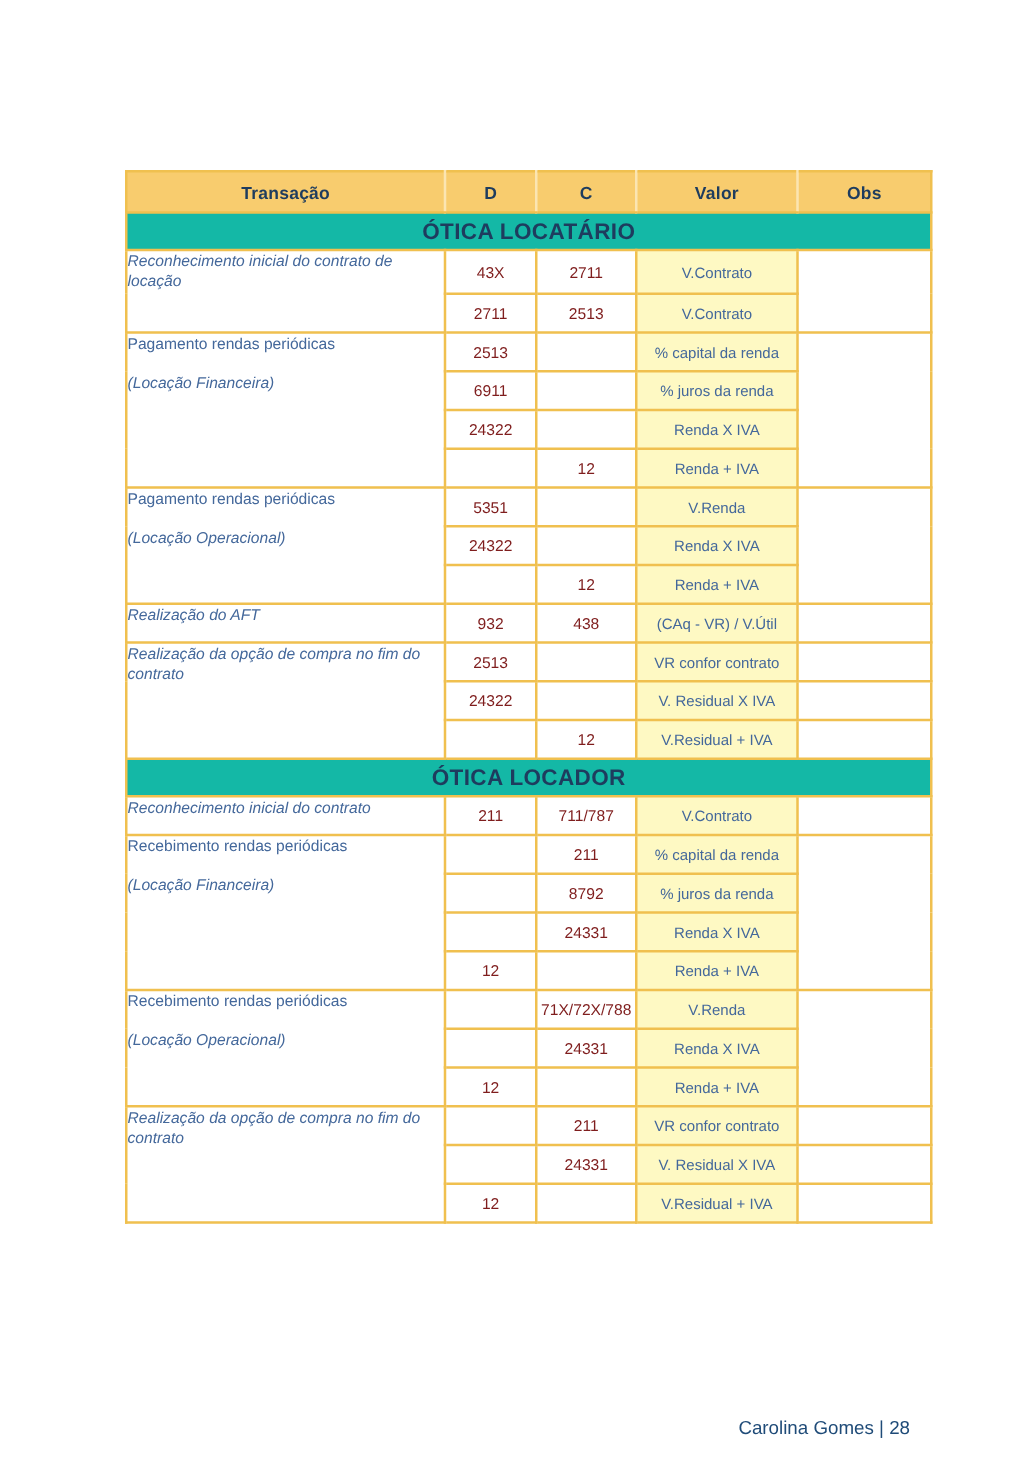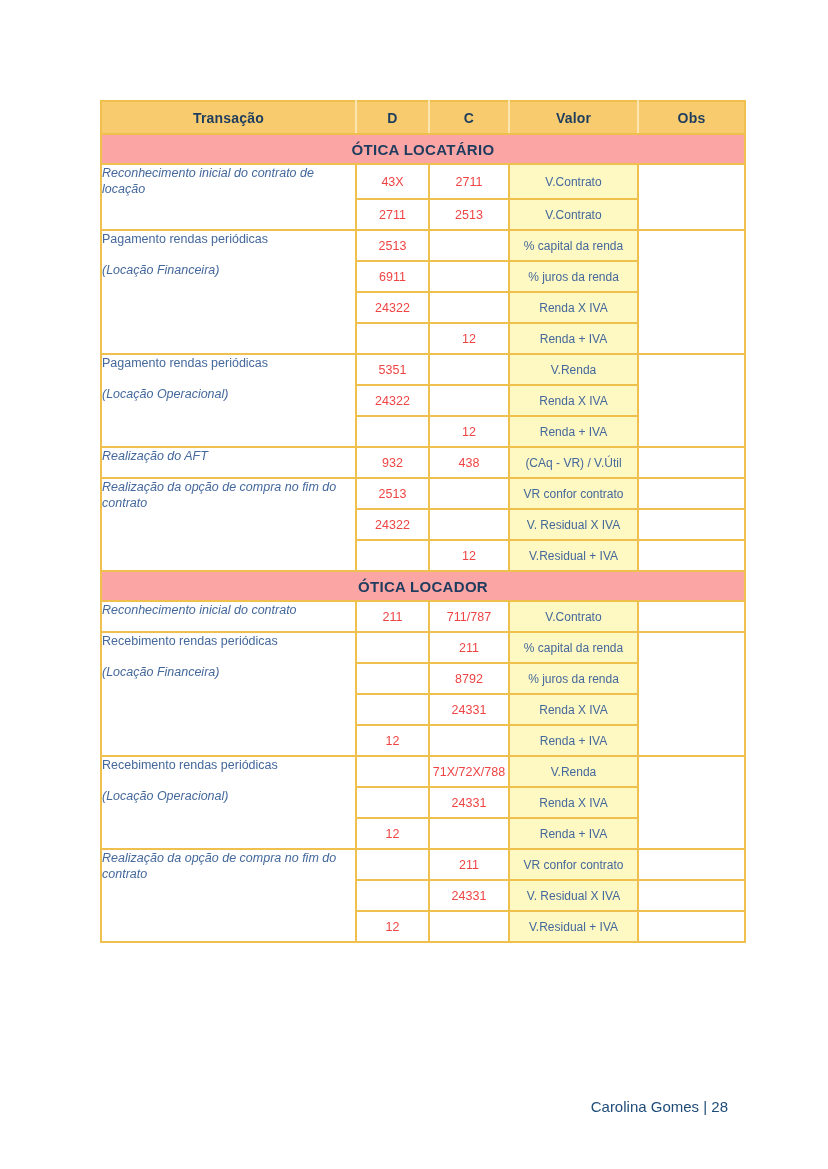--- a/index.html
+++ b/index.html
@@ -3,21 +3,21 @@
 <meta charset="utf-8">
 <style>
   html, body { margin:0; padding:0; }
   body {
     width:828px; height:1169px;
     background:#ffffff;
     font-family:"Liberation Sans", sans-serif;
     position:relative;
     overflow:hidden;
   }
-  .page { position:absolute; inset:0; background:#ffffff; }
+  .page { position:absolute; inset:0; background:#ffffff;margin-top:36px; }
 
   table.acct {
     position:absolute; left:100px; top:100px;
     width:644px;
     border-collapse:collapse;
     table-layout:fixed;
   }
   table.acct td, table.acct th {
     border:2px solid #F0C04F;
     padding:0;
@@ -33,43 +33,43 @@
     letter-spacing:0.2px;
   }
   thead th:not(:last-child){ border-right-color:#FBE5B2; }
 
   td.section-row {
     height:30px;
     text-align:center;
     vertical-align:middle;
     color:#1E3C5E;
     font-weight:bold;
-    font-size:15px;
+    font-size:18px;
     letter-spacing:0.3px;
-    background:#fca5a5;
+    background:#14b8a6;
   }
   tr.sub-row { height:31px; }
   tr.sub-row.tall { height:35px; }
 
   td.label-cell {
     vertical-align:top;
     text-align:left;
     padding:8px 8px 4px 9px;
     color:#44689B;
     font-size:12.5px;
     line-height:16px;
     background:#ffffff;
   }
   .label-para { margin:0 0 15px 0; }
   .label-para:last-child { margin-bottom:0;font-style:italic; }
 
   td.num-cell {
     text-align:center;
     vertical-align:middle;
-    color:#ef4444;
+    color:#7f1d1d;
     font-size:12.5px;
     background:#ffffff;
   }
   td.valor-cell {
     text-align:center;
     vertical-align:middle;
     color:#44689B;
     font-size:12px;
     background:#fef9c3;
     padding:0 3px;

